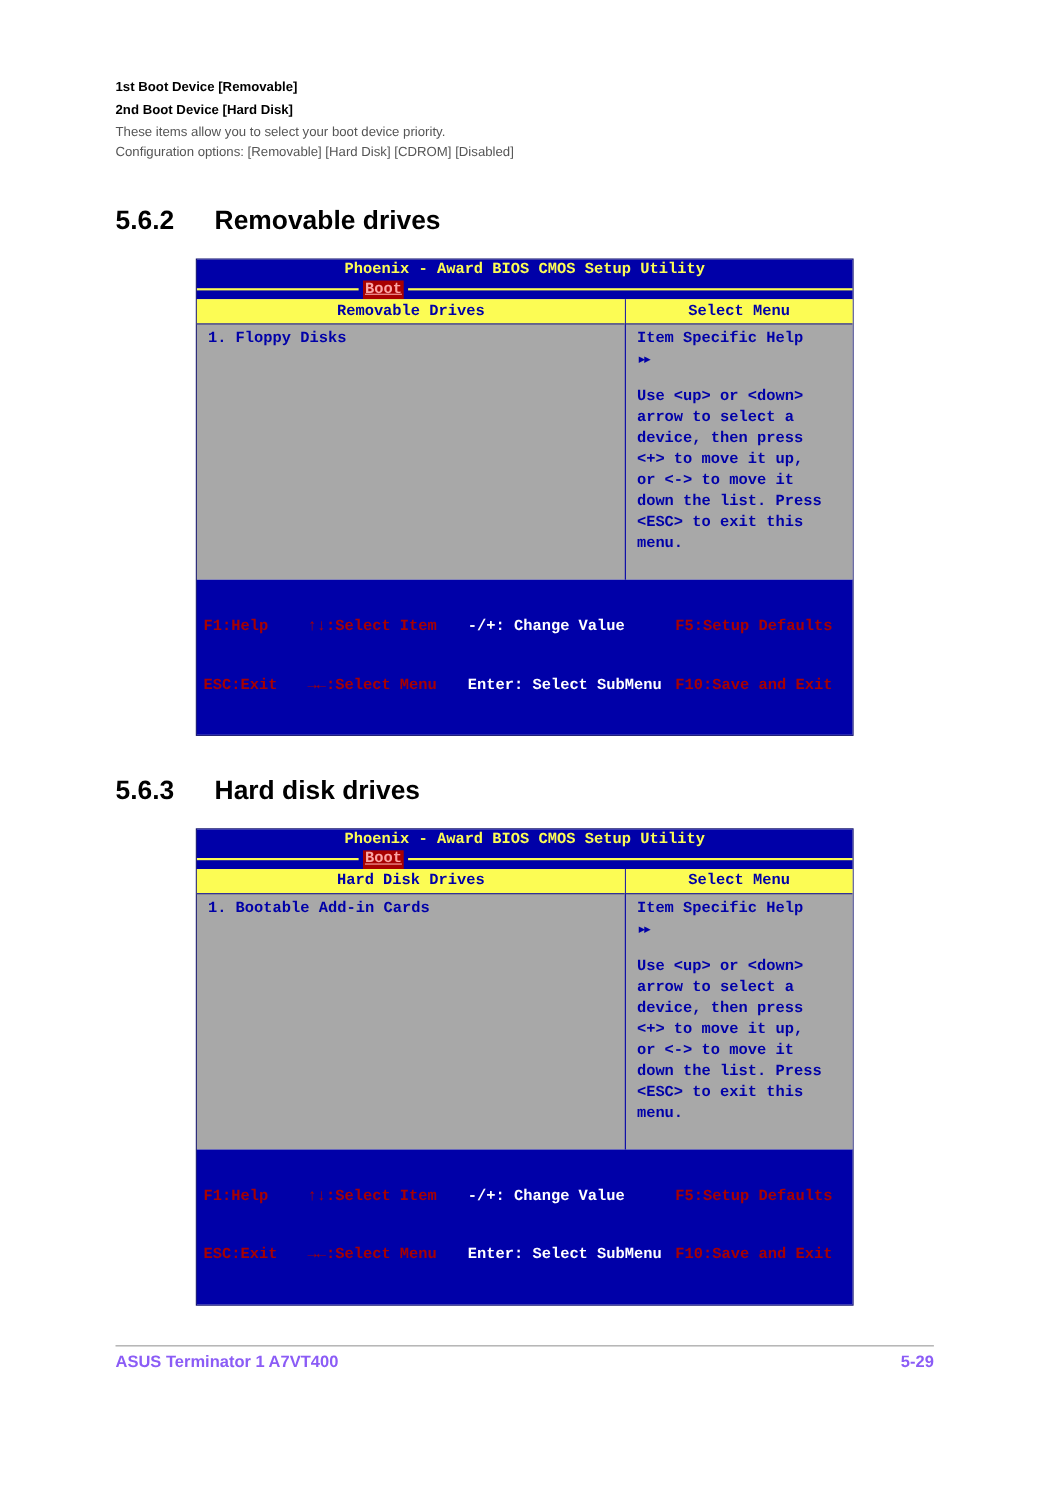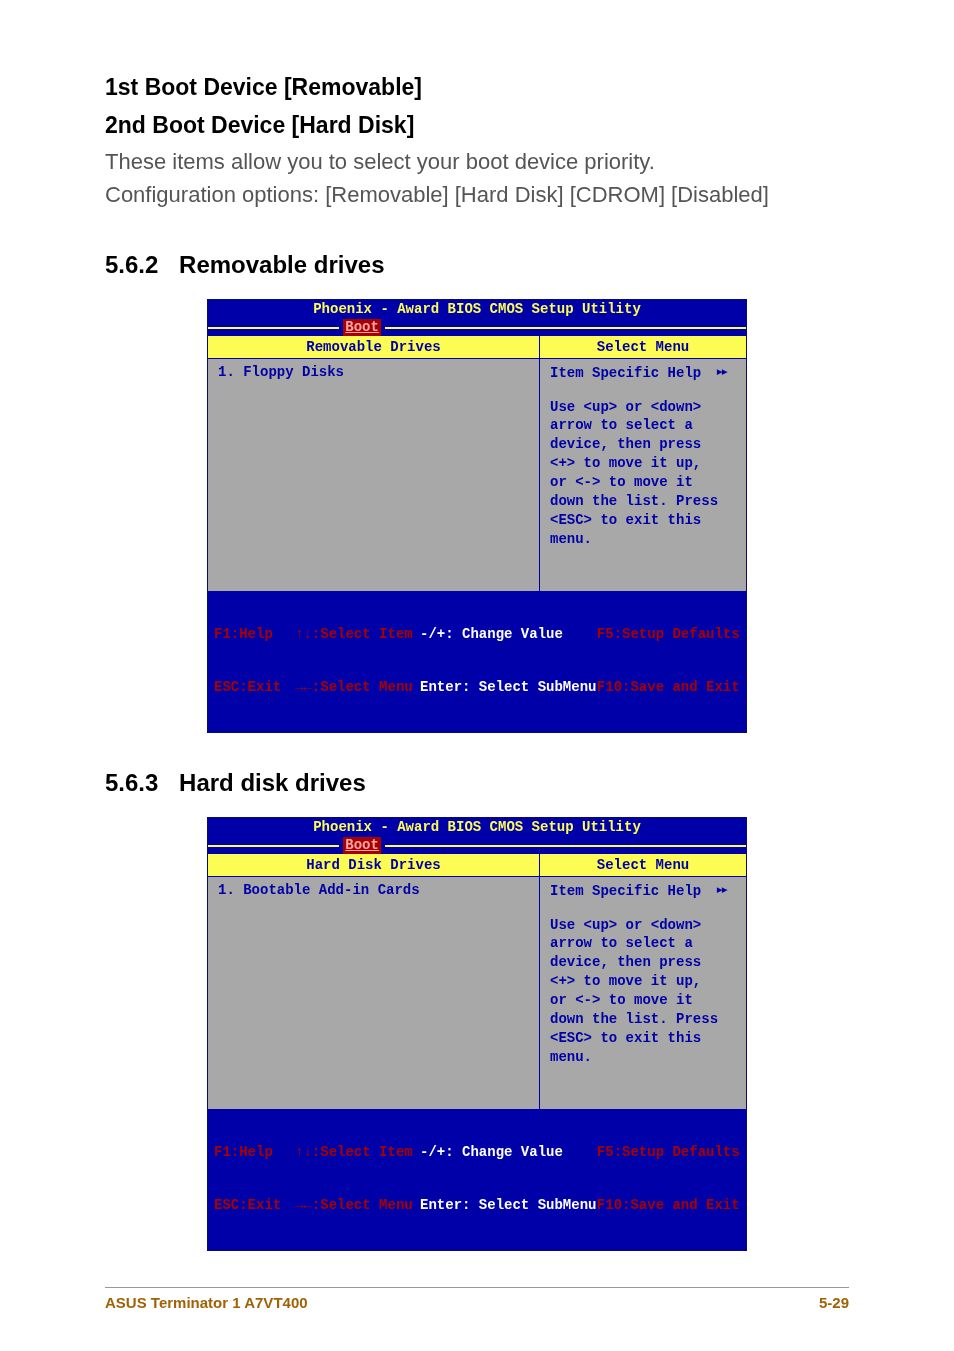--- a/index.html
+++ b/index.html
@@ -8,41 +8,41 @@
     box-sizing: border-box;
   }
   body {
     font-family: Arial, Helvetica, sans-serif;
     background: #fff;
     padding: 70px 105px 40px 105px;
     width: 954px;
     color: #000;
   }
   .section-items h3 {
-    font-size: 23px;
+    font-size: 12px;
     font-weight: bold;
     line-height: 1.55;
     margin-bottom: 2px;
   }
   .desc {
-    font-size: 22px;
+    font-size: 12px;
     color: #555;
     line-height: 1.5;
     margin-bottom: 40px;
   }
   .subsection-title {
     font-size: 24px;
     font-weight: bold;
     margin: 28px 0 20px 0;
   }
   .subsection-title .num {
-    margin-right: 14px;
+    margin-right: 30px;
   }
   .bios-box {
-    width: 540px;
+    width: 598px;
     margin: 0 auto 36px auto;
     border: 1px solid #0a0a6a;
     font-family: "Courier New", Courier, monospace;
     font-size: 14px;
     font-weight: bold;
     color: #000;
   }
   .bios-titlebar {
     background: #0000A8;
     text-align: center;
@@ -94,23 +94,23 @@
     padding: 4px 10px;
     min-height: 232px;
     color: #0000A8;
     font-weight: bold;
     line-height: 1.35;
   }
   .bios-left .col-body {
   }
   .help-title {
     display: flex;
-    align-items: center;
-    gap: 14px;
+    gap: 0;
     margin-bottom: 14px;
+    flex-direction: column;
   }
   .help-arrow {
     font-size: 15px;
     letter-spacing: -4px;
   }
   .bios-footer {
     background: #0000A8;
     color: #fff;
     display: flex;
     padding: 0 6px 1px 6px;
@@ -125,21 +125,21 @@
   .bios-footer .fcol.d { width: 170px; text-align: center; }
   .bios-footer .k { color: #A80000; }
   .bios-footer .v { color: #fff; }
   .page-footer {
     display: flex;
     justify-content: space-between;
     border-top: 1px solid #999;
     padding-top: 6px;
     margin-top: 30px;
     font-size: 15px;
-    color: #a16207;
+    color: #8b5cf6;
     font-weight: bold;
   }
 </style>
 </head>
 <body>
 
 <div class="section-items">
   <h3>1st Boot Device [Removable]</h3>
   <h3>2nd Boot Device [Hard Disk]</h3>
 </div>

